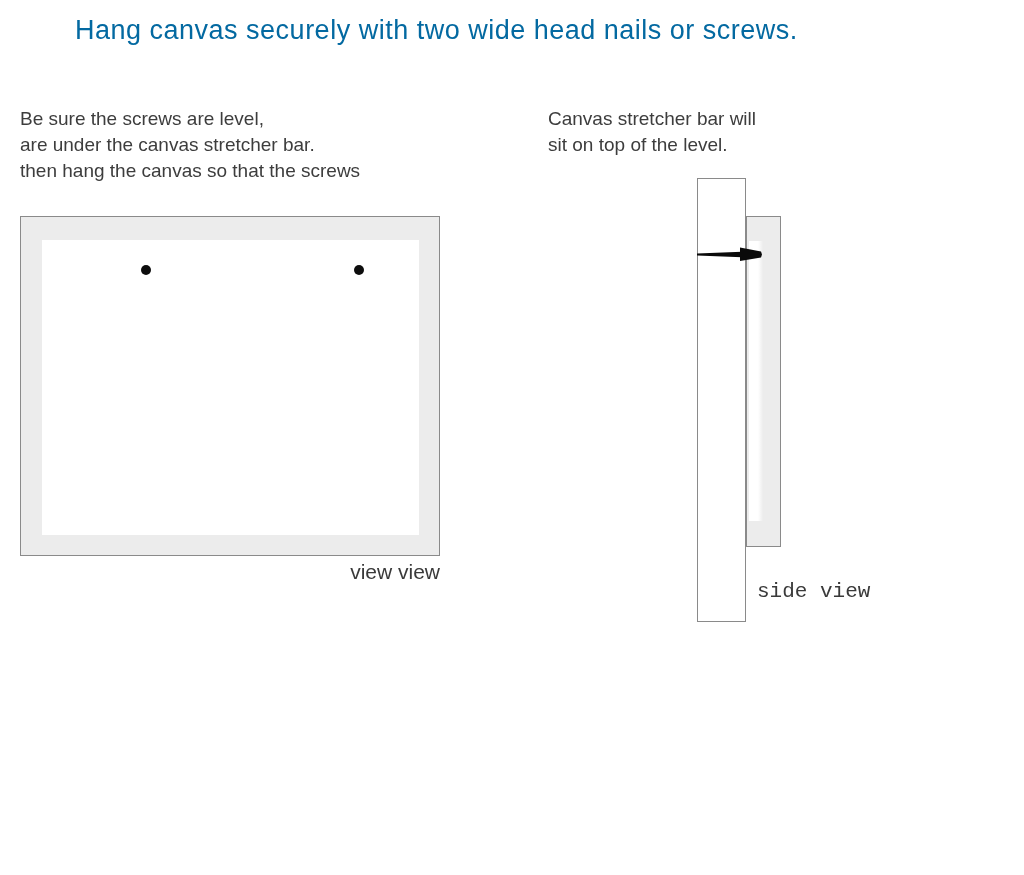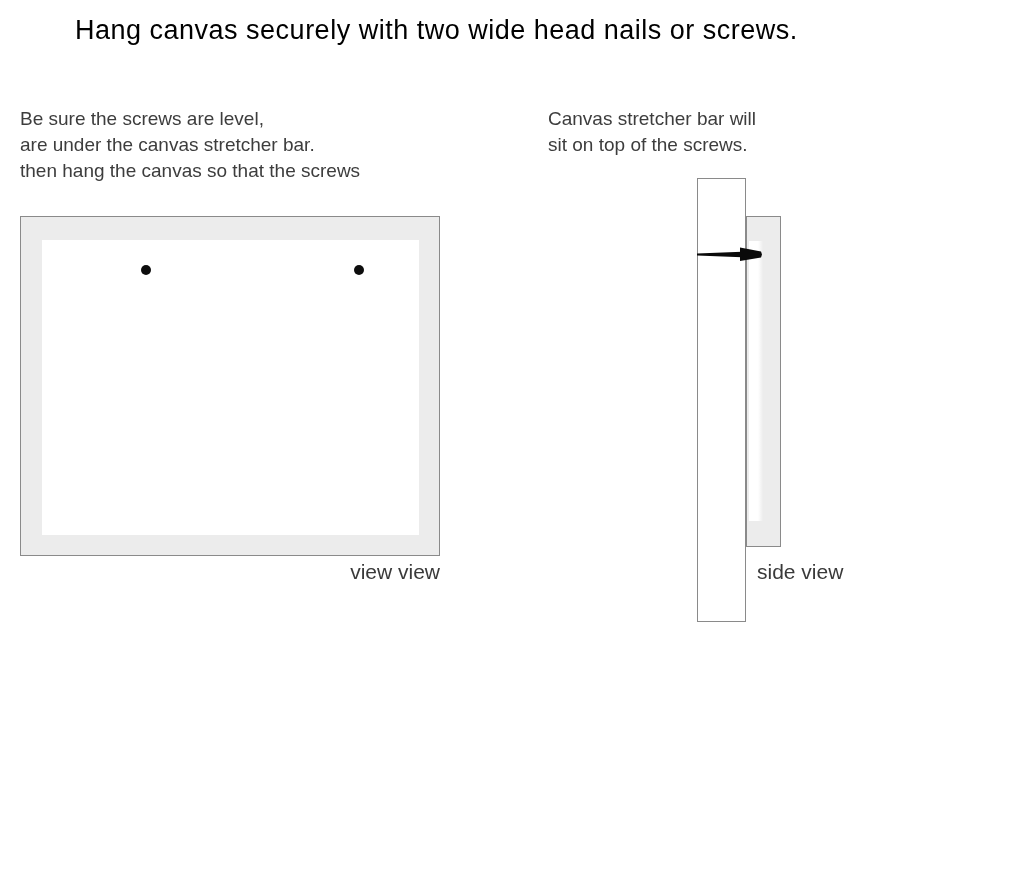--- a/index.html
+++ b/index.html
@@ -12,21 +12,21 @@
     font-family: "Liberation Sans", sans-serif;
     color: #3d3d3d;
     overflow: hidden;
   }
   .abs { position: absolute; }
 
   .title {
     left: 75px; top: 15px;
     font-size: 27px;
     letter-spacing: 0.5px;
-    color: #000000;
+    color: #0369a1;
     white-space: nowrap;
   }
 
   .para { font-size: 19px; line-height: 26px; color: #3d3d3d; }
   .para span { display: block; }
   .para-left  { left: 20px;  top: 106px; width: 416px; }
   .para-right { left: 548px; top: 106px; width: 282px; }
 
   
   .front-outer {
@@ -45,21 +45,21 @@
   }
   .screw-left  { left: 99px; }
   .screw-right { left: 312px; }
 
   .view-label {
     font-size: 21px;
     color: #3a3a3a;
     white-space: nowrap;
   }
   .front-label { top: 560px; left: 20px; width: 420px; text-align: right; }
-  .side-label  { top: 560px; left: 757px; }
+  .side-label  { top: 580px; left: 757px; font-family: Liberation Mono, monospace; }
 
   
   .side-canvas {
     left: 746px; top: 216px; width: 35px; height: 331px;
     background: #ececec;
     border: 1px solid #8a8a8a;
   }
   .side-canvas-highlight {
     left: 2px; top: 24px; width: 14px; height: 280px;
     background: linear-gradient(to right, #ffffff 65%, rgba(255,255,255,0));
@@ -85,21 +85,21 @@
 <div class="abs title">Hang canvas securely with two wide head nails or screws.</div>
 
 <div class="abs para para-left">
   <span>Be sure the screws are level,</span>
   <span>are under the canvas stretcher bar.</span>
   <span>then hang the canvas so that the screws</span>
 </div>
 
 <div class="abs para para-right">
   <span>Canvas stretcher bar will</span>
-  <span>sit on top of the screws.</span>
+  <span>sit on top of the level.</span>
 </div>
 
 <div class="abs front-outer">
   <div class="abs front-inner">
     <div class="abs screw screw-left"></div>
     <div class="abs screw screw-right"></div>
   </div>
 </div>
 <div class="abs view-label front-label">view view</div>
 

